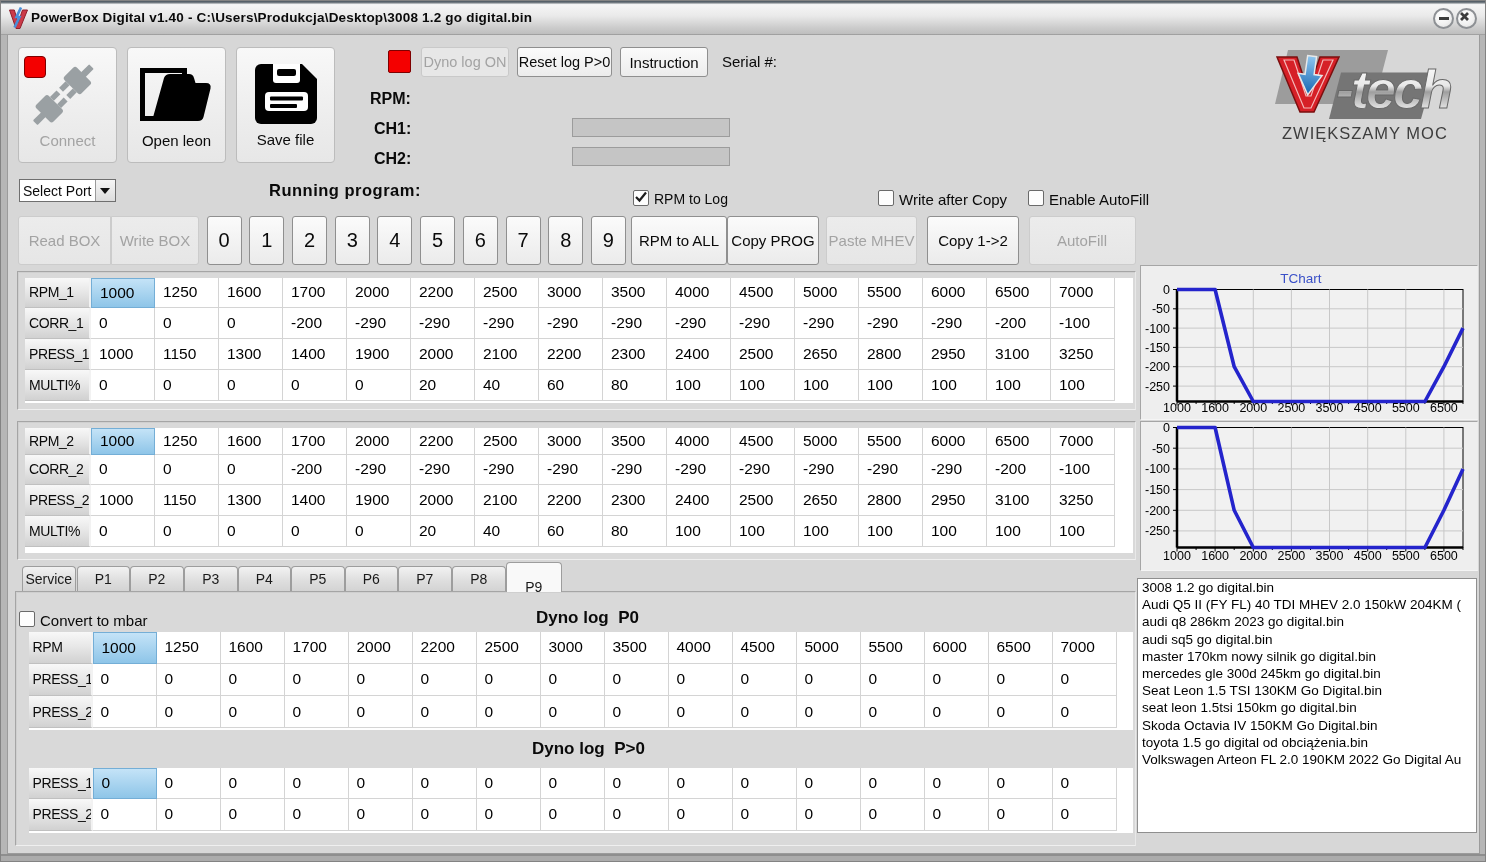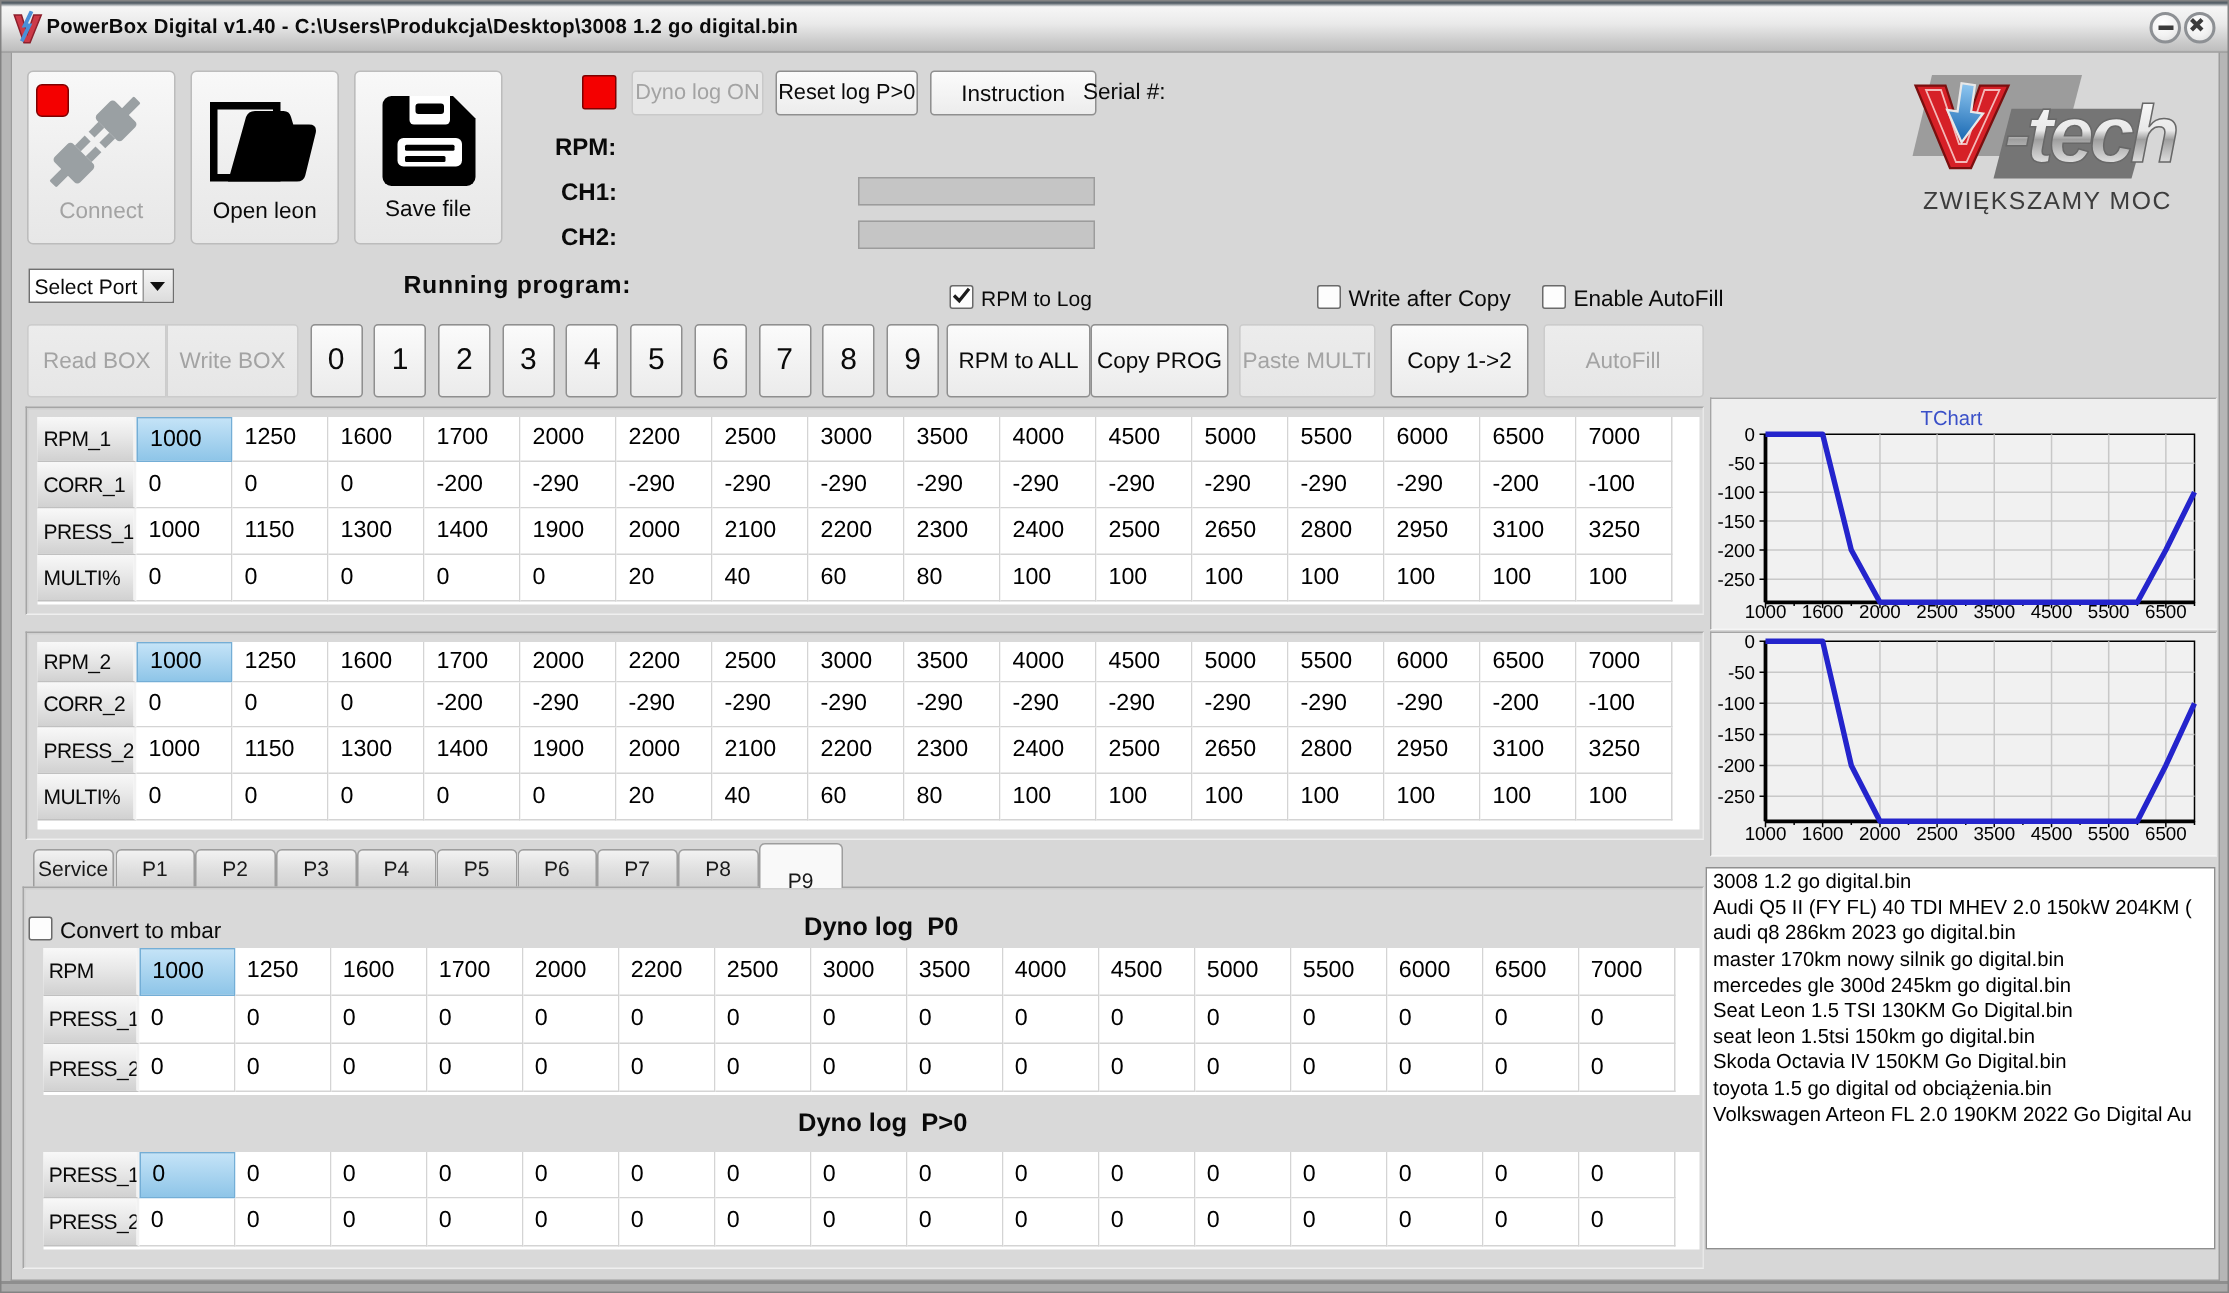--- a/index.html
+++ b/index.html
@@ -76,21 +76,21 @@
     <path d="M19,1 h27 v16 a3,3 0 0 1 -3,3 h-21 a3,3 0 0 1 -3,-3 z" fill="#fff"></path>
     <rect x="23" y="6" width="19" height="7" rx="2" fill="#000"></rect>
     <rect x="11" y="29" width="43" height="19" rx="4" fill="#fff"></rect>
     <rect x="16" y="33.5" width="33" height="4" rx="1" fill="#000"></rect>
     <rect x="16" y="41" width="27" height="4" rx="1" fill="#000"></rect>
   </svg>
 <div class="ab biglab" style="left:236px;top:131px">Save file</div>
 <div class="ab" style="left:388px;top:50px;width:23px;height:23px;background:#f40000;border:1.5px solid #7e0000;border-radius:2px"></div>
 <div class="ab sbtn dis" style="left:421px;top:47px;width:88px;font-size:14.5px">Dyno log ON</div>
 <div class="ab sbtn" style="left:517px;top:47px;width:95px;font-size:14.5px">Reset log P&gt;0</div>
-<div class="ab sbtn" style="left:620px;top:47px;width:111px">Instruction</div>
+<div class="ab sbtn" style="left:620px;top:47px;width:88px">Instruction</div>
 <div class="ab lbl" style="left:722px;top:53px;font-size:15px">Serial #:</div>
 <div class="ab lbl" style="left:370px;top:90px;font-size:16px;font-weight:bold">RPM:</div>
 <div class="ab lbl" style="left:374px;top:120px;font-size:16px;font-weight:bold">CH1:</div>
 <div class="ab lbl" style="left:374px;top:150px;font-size:16px;font-weight:bold">CH2:</div>
 <div class="ab pbar" style="left:572px;top:118px"></div>
 <div class="ab pbar" style="left:572px;top:147px"></div>
 <div class="ab" style="left:19px;top:179px;width:97px;height:23px;background:#fff;border:1px solid #6f6f6f"></div>
 <div class="ab lbl" style="left:23px;top:183px;font-size:14px">Select Port</div>
 <div class="ab" style="left:95px;top:180px;width:20px;height:21px;background:linear-gradient(#f5f5f5,#dcdcdc);border-left:1px solid #9a9a9a"></div>
 <div class="ab" style="left:100px;top:188px;width:0;height:0;border-left:5px solid transparent;border-right:5px solid transparent;border-top:6px solid #111"></div>
@@ -111,21 +111,21 @@
 <div class="ab abtn digit" style="left:292.0px;top:216px;width:35px">2</div>
 <div class="ab abtn digit" style="left:334.7px;top:216px;width:35px">3</div>
 <div class="ab abtn digit" style="left:377.4px;top:216px;width:35px">4</div>
 <div class="ab abtn digit" style="left:420.1px;top:216px;width:35px">5</div>
 <div class="ab abtn digit" style="left:462.8px;top:216px;width:35px">6</div>
 <div class="ab abtn digit" style="left:505.5px;top:216px;width:35px">7</div>
 <div class="ab abtn digit" style="left:548.2px;top:216px;width:35px">8</div>
 <div class="ab abtn digit" style="left:590.9px;top:216px;width:35px">9</div>
 <div class="ab abtn" style="left:631px;top:216px;width:96px">RPM to ALL</div>
 <div class="ab abtn" style="left:727px;top:216px;width:92px">Copy PROG</div>
-<div class="ab abtn dis" style="left:826px;top:216px;width:91px">Paste MULTI</div>
+<div class="ab abtn dis" style="left:826px;top:216px;width:91px">Paste MHEV</div>
 <div class="ab abtn" style="left:927px;top:216px;width:92px">Copy 1-&gt;2</div>
 <div class="ab abtn dis" style="left:1028.5px;top:216px;width:107px">AutoFill</div>
 <div class="ab panel" style="left:17px;top:270.5px;width:1119px;height:139px"></div>
 <div class="ab grid" style="left:25px;top:277.5px;width:1108px;height:125.0px">
     <div class="row" style="height:30.75px">
       <div class="hc" style="width:66px">RPM_1</div>
       <div class="dc blue" style="width:64px">1000</div>
       <div class="dc" style="width:64px">1250</div>
       <div class="dc" style="width:64px">1600</div>
       <div class="dc" style="width:64px">1700</div>
@@ -528,20 +528,21 @@
     <text x="188.5" y="138" text-anchor="middle" font-size="12.5" fill="#000">3500</text>
     <text x="226.7" y="138" text-anchor="middle" font-size="12.5" fill="#000">4500</text>
     <text x="264.8" y="138" text-anchor="middle" font-size="12.5" fill="#000">5500</text>
     <text x="302.9" y="138" text-anchor="middle" font-size="12.5" fill="#000">6500</text>
   </svg>
 <div class="ab" style="left:1137px;top:577.5px;width:340px;height:255.5px;background:#fff;border:1px solid #8f8f8f;overflow:hidden">
 <div style="padding:0.5px 0 0 4px;font-size:13.5px;line-height:17.2px;white-space:nowrap;color:#000">
 <div>3008 1.2 go digital.bin</div>
 <div>Audi Q5 II (FY FL) 40 TDI MHEV 2.0 150kW 204KM (</div>
 <div>audi q8 286km 2023 go digital.bin</div>
+<div>audi sq5 go digital.bin</div>
 <div>master 170km nowy silnik go digital.bin</div>
 <div>mercedes gle 300d 245km go digital.bin</div>
 <div>Seat Leon 1.5 TSI 130KM Go Digital.bin</div>
 <div>seat leon 1.5tsi 150km go digital.bin</div>
 <div>Skoda Octavia IV 150KM Go Digital.bin</div>
 <div>toyota 1.5 go digital od obciążenia.bin</div>
 <div>Volkswagen Arteon FL 2.0 190KM 2022 Go Digital Au</div>
 </div>
   </div>
 <div class="ab" style="left:0px;top:854px;width:1486px;height:2px;background:#8e8e8e"></div>

